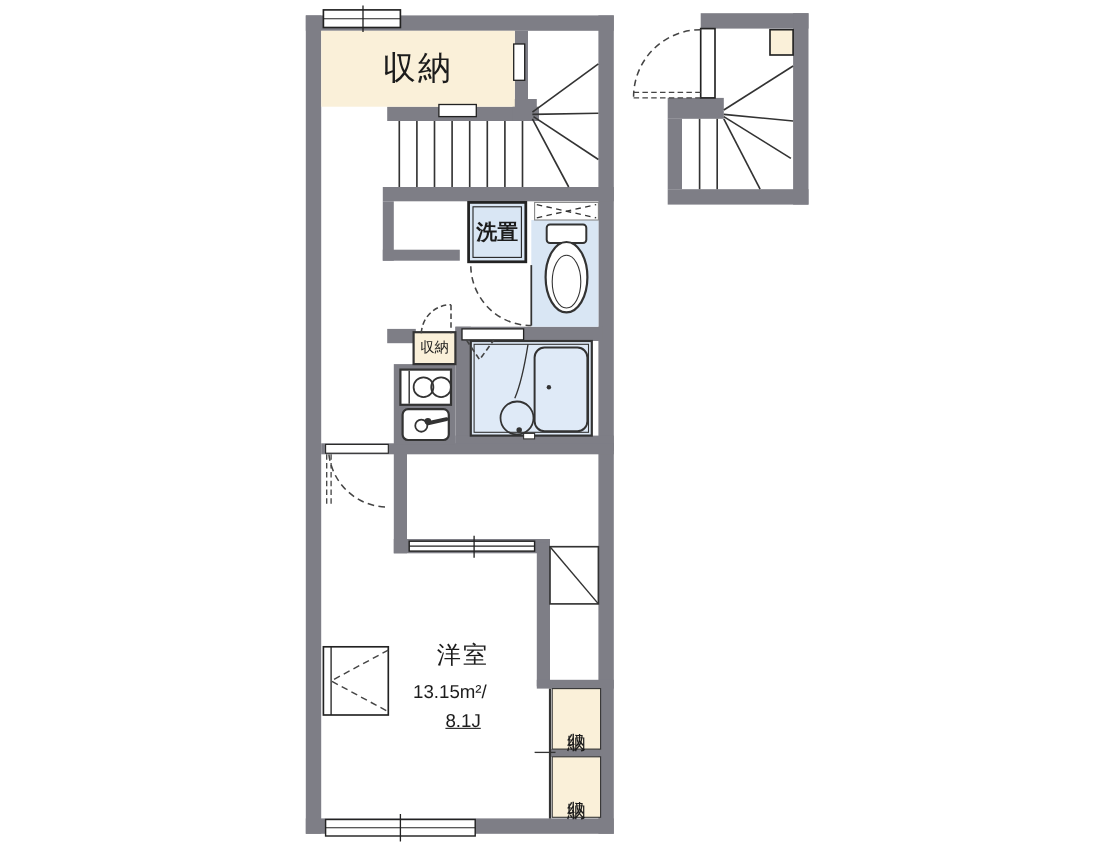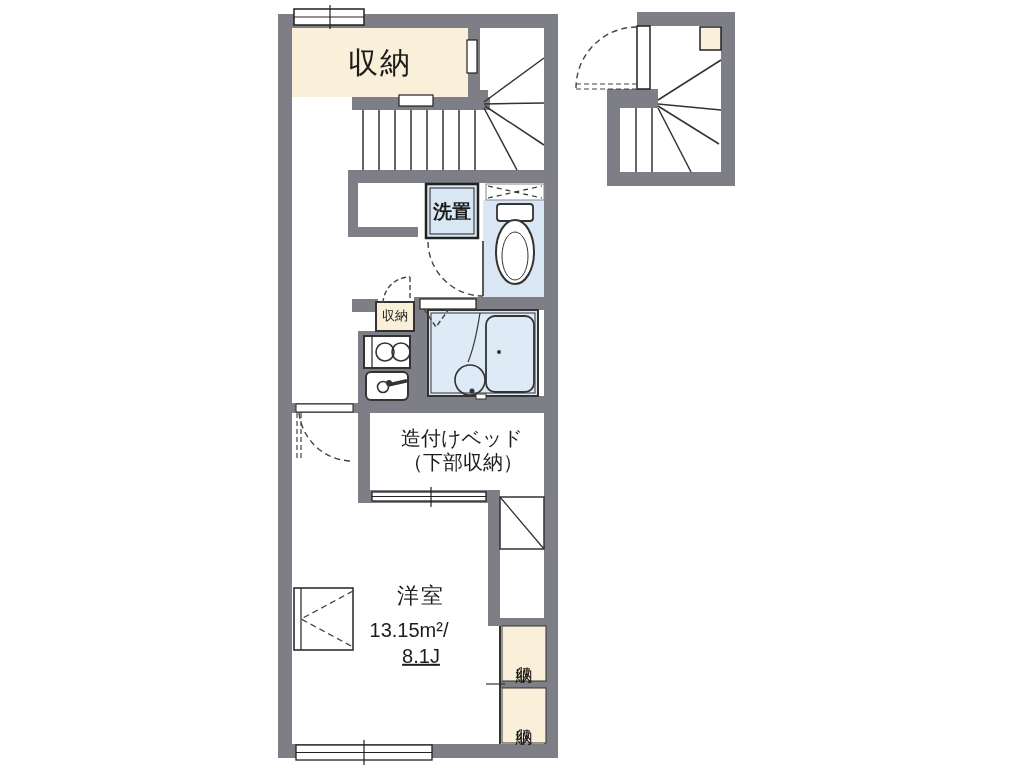--- a/index.html
+++ b/index.html
@@ -13,29 +13,29 @@
   .plan-canvas svg{position:absolute;left:0;top:0;}
   .wall{fill:var(--wall,#7e7e86);}
   .cream{fill:var(--storage-fill,#faf0d9);}
   .wet{fill:var(--wet-area-fill,#d9e6f4);}
   .bathfill{fill:var(--bath-fill,#dfeaf7);}
   .lbl{
     position:absolute;
     transform:translate(-50%,-50%);
     color:var(--outline,#1c1c1c);
     white-space:nowrap;
-    text-align:right;
+    text-align:left;
     line-height:1.22;
   }
   .lbl-storage-top{font-size:30px;letter-spacing:2px;}
   .lbl-washer{font-size:19px;}
   .lbl-storage-small{font-size:13px;}
   .lbl-bed{font-size:20px;}
   .lbl-room{font-size:22px;letter-spacing:2px;}
-  .lbl-area{font-size:20px;}
+  .lbl-area{font-size:17px;}
   .lbl-vert{font-size:17px;writing-mode:vertical-rl;text-orientation:upright;line-height:1;}
 </style>
 </head>
 <body>
 
 <div class="plan-canvas">
 
 <svg width="1016" height="772" viewBox="0 0 1016 772">
 
   <g>
@@ -229,24 +229,20 @@
       <line x1="576" y1="84" x2="637" y2="84" stroke="#444" stroke-width="1.2" stroke-dasharray="5 3"></line>
       <line x1="576" y1="89" x2="637" y2="89" stroke="#444" stroke-width="1.2" stroke-dasharray="5 3"></line>
     </g>
   </g>
 </svg>
 
 <div class="lbl lbl-storage-top" style="left:380px;top:63px;">収納</div>
 <div class="lbl lbl-washer" style="left:452px;top:212px;font-weight:bold;">洗置</div>
 <div class="lbl lbl-storage-small" style="left:395px;top:316px;">収納</div>
 
-<div class="lbl lbl-bed" style="left:462px;top:450px;">
-  <div>造付けベッド</div>
-  <div>（下部収納）</div>
-</div>
 
 <div class="lbl lbl-room" style="left:421px;top:596px;">洋室</div>
 <div class="lbl lbl-area" style="left:409px;top:630px;">13.15m²/</div>
 <div class="lbl lbl-area" style="left:421px;top:656px;text-decoration:underline;">8.1J</div>
 
 <div class="lbl lbl-vert" style="left:524px;top:653px;">収納</div>
 <div class="lbl lbl-vert" style="left:524px;top:715px;">収納</div>
 
 </div>
 

